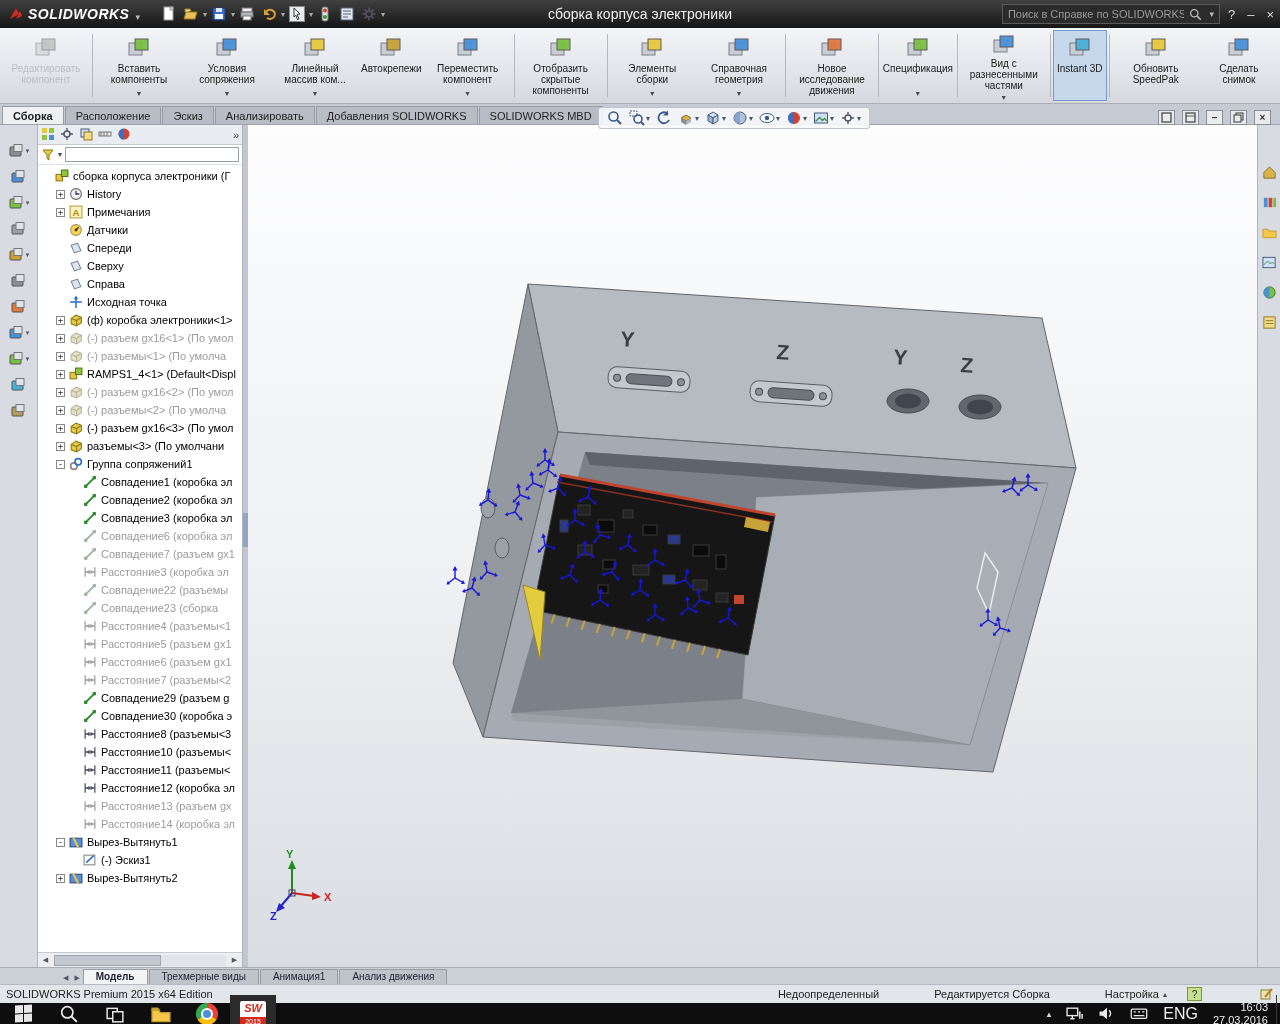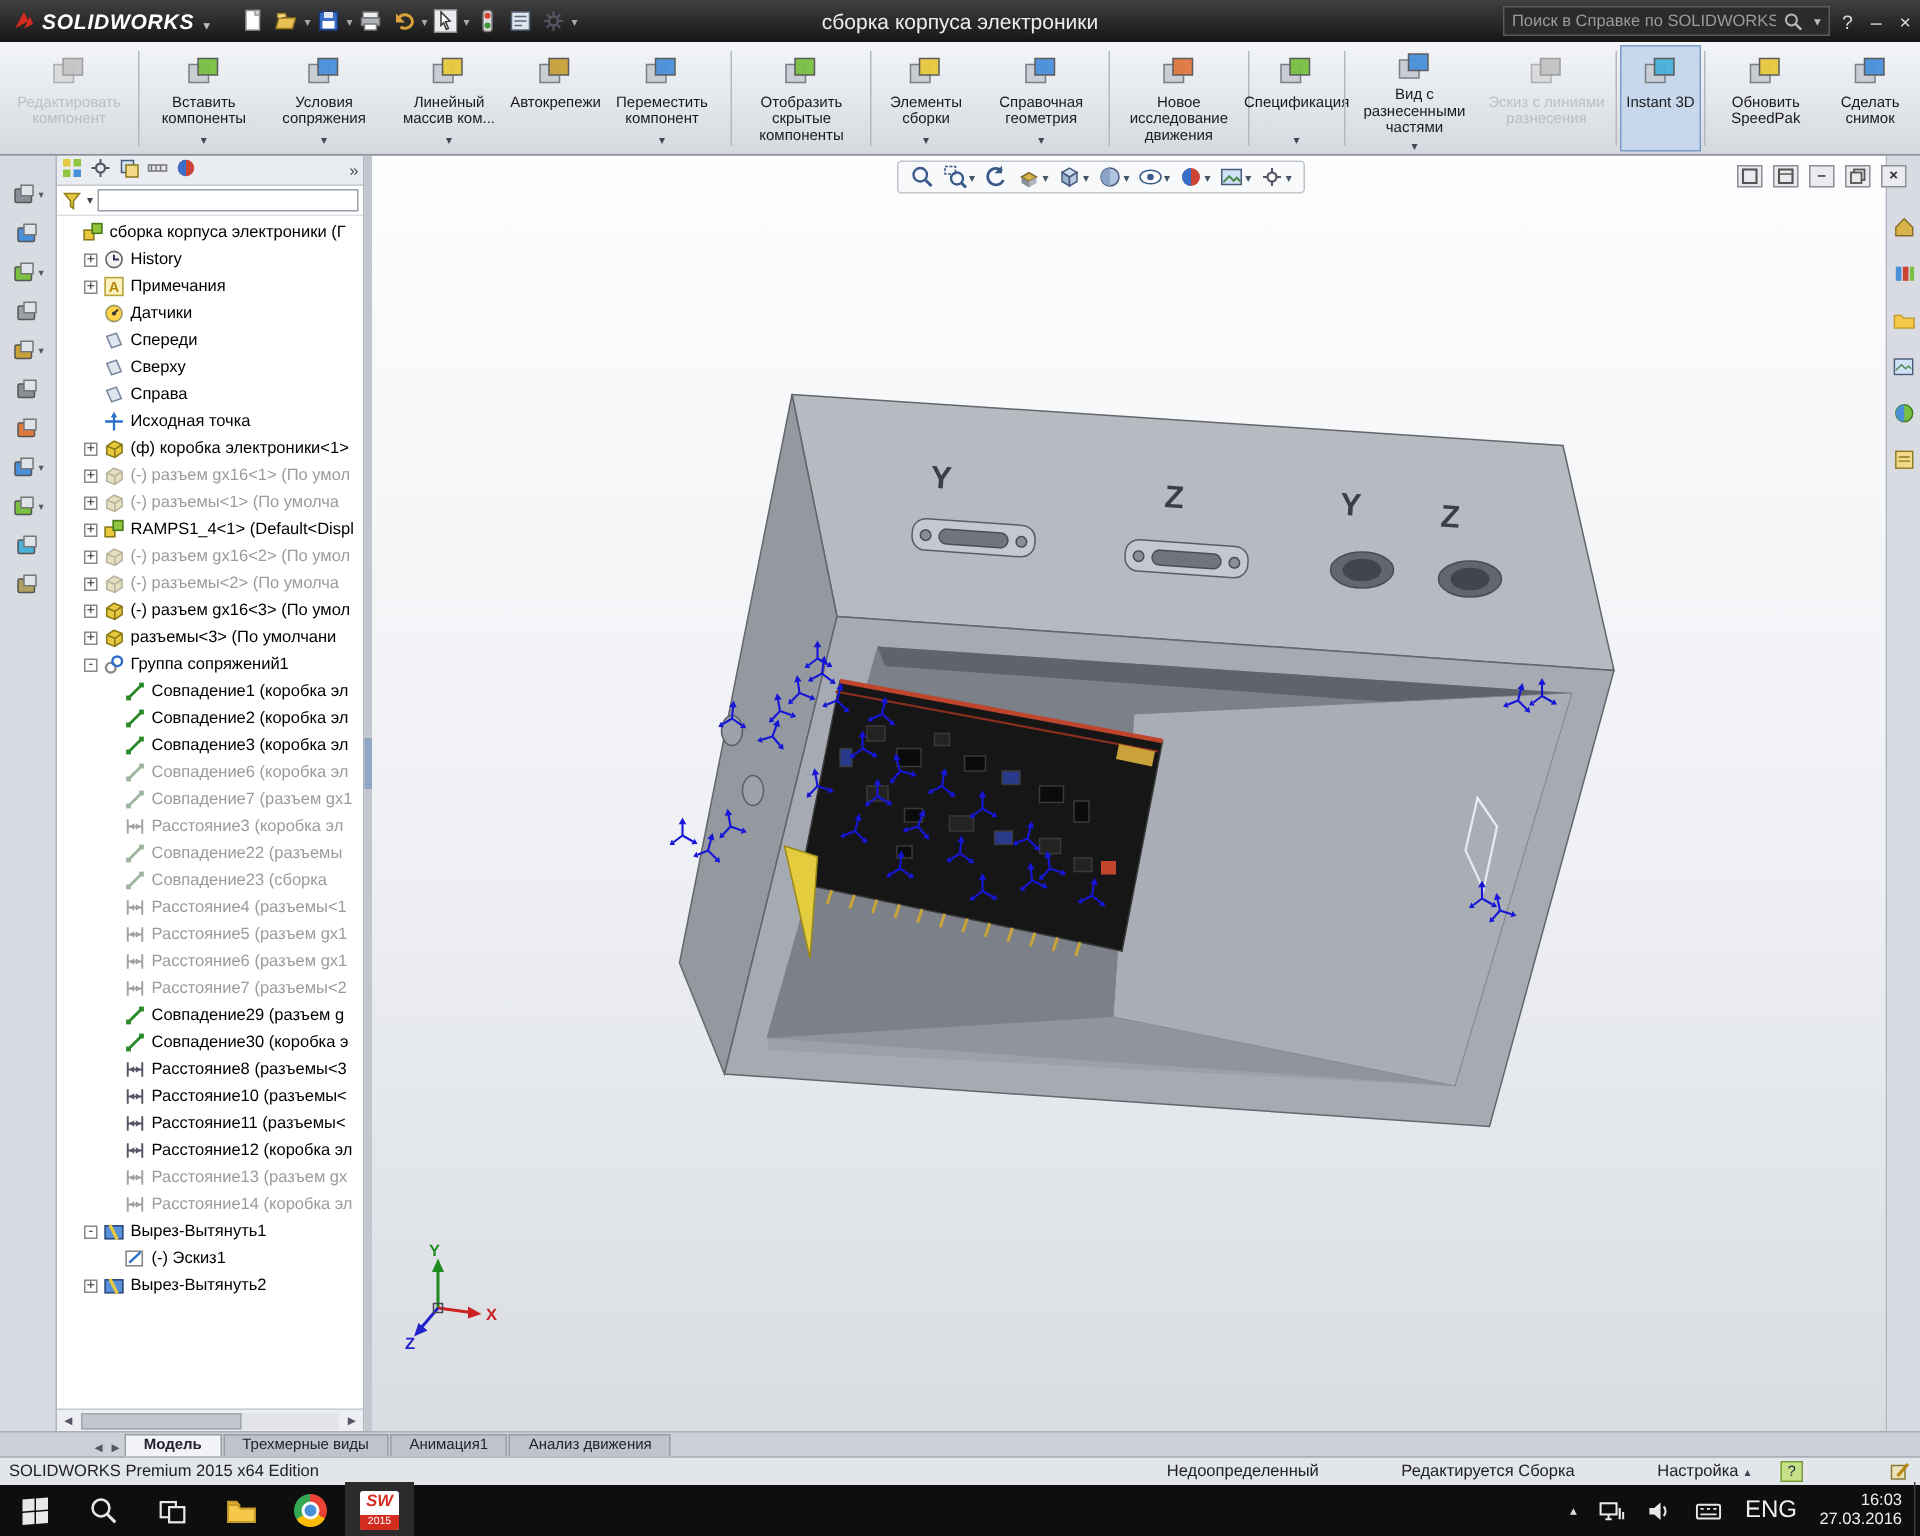--- a/index.html
+++ b/index.html
@@ -79,21 +79,21 @@
   .bt-nav { font-size:7px; color:#556; padding:0 3px 2px; }
   .bt-tab { padding:1px 12px 2px; font-size:10px; background:#bfc3ca; border:1px solid #989ca4; border-bottom:none; margin-right:1px; color:#223; white-space:nowrap; }
   .bt-tab.active { background:#f2f4f7; font-weight:bold; }
 
   .statusbar { height:19px; background:#e2e5ea; border-top:1px solid #b6bac2; display:flex; align-items:center; font-size:11px; color:#222; padding:0 6px; flex:none; }
   .sb-left { flex:1; }
   .sb-item { margin-right:55px; white-space:nowrap; }
   .sb-chev { font-size:8px; color:#445; margin:0 20px 0 4px; }
   .sb-help { width:15px; height:14px; background:#c7e08a; border:1px solid #7a9a3a; text-align:center; font-size:10px; line-height:13px; color:#234; margin-right:58px; }
 
-  .taskbar { height:34px; background:#0e0e0e; display:flex; align-items:center; color:#fff; flex:none; }
+  .taskbar { height:21px; background:#0e0e0e; display:flex; align-items:center; color:#fff; flex:none; }
   .tk-btn { width:46px; height:38px; display:flex; align-items:center; justify-content:center; flex:none; }
   .tk-btn.activeapp { background:#2b2b2b; box-shadow:inset 0 -2px 0 #76b9ed; }
   .win-logo { width:17px; height:17px; display:grid; grid-template-columns:8px 8px; grid-template-rows:8px 8px; gap:1px; transform:skewY(-4deg); }
   .win-logo span { background:#e8e8e8; }
   .chrome-ball { width:22px; height:22px; border-radius:50%; background:conic-gradient(#ea4335 0 33%,#fbbc05 0 66%,#34a853 0); position:relative; }
   .chrome-ball::after { content:""; position:absolute; inset:5px; border-radius:50%; background:#4a90d9; border:2px solid #fff; }
   .sw-tile { width:26px; height:26px; background:#fff; border-radius:2px; overflow:hidden; display:flex; flex-direction:column; }
   .sw-tile .top { flex:1; color:#d42b1f; font-weight:bold; font-style:italic; font-size:11px; line-height:15px; text-align:center; }
   .sw-tile .bot { height:10px; background:#d42b1f; color:#fff; font-size:7px; line-height:10px; text-align:center; }
   .tray { margin-left:auto; display:flex; align-items:center; gap:15px; padding-right:8px; }
@@ -314,29 +314,20 @@
       <div class="rib-btn">
       <span class="ic">
           <svg width="26" height="24" viewBox="0 0 26 24" xmlns="http://www.w3.org/2000/svg">
             <rect x="3" y="7" width="13" height="12" fill="#c9cdd4" stroke="#7a7e86"></rect>
             <rect x="9" y="3" width="13" height="11" fill="#4a90d9" stroke="#555" opacity="0.95"></rect>
           </svg>
         </span>
       <span>Вид с разнесенными частями</span>
       <span class="chev">▾</span>
       </div>
-      <div class="rib-btn disabled">
-      <span class="ic">
-          <svg width="26" height="24" viewBox="0 0 26 24" xmlns="http://www.w3.org/2000/svg">
-            <rect x="3" y="7" width="13" height="12" fill="#c9cdd4" stroke="#7a7e86"></rect>
-            <rect x="9" y="3" width="13" height="11" fill="#9a9ea6" stroke="#555" opacity="0.95"></rect>
-          </svg>
-        </span>
-      <span>Эскиз с линиями разнесения</span>
-      </div>
       <div class="rib-sep"></div>
       <div class="rib-btn active">
       <span class="ic">
           <svg width="26" height="24" viewBox="0 0 26 24" xmlns="http://www.w3.org/2000/svg">
             <rect x="3" y="7" width="13" height="12" fill="#c9cdd4" stroke="#7a7e86"></rect>
             <rect x="9" y="3" width="13" height="11" fill="#4ab0d9" stroke="#555" opacity="0.95"></rect>
           </svg>
         </span>
       <span>Instant 3D</span>
       </div>
@@ -354,20 +345,28 @@
       <span class="ic">
           <svg width="26" height="24" viewBox="0 0 26 24" xmlns="http://www.w3.org/2000/svg">
             <rect x="3" y="7" width="13" height="12" fill="#c9cdd4" stroke="#7a7e86"></rect>
             <rect x="9" y="3" width="13" height="11" fill="#4a90d9" stroke="#555" opacity="0.95"></rect>
           </svg>
         </span>
       <span>Сделать снимок</span>
       </div>
     </div>
 
+  <div class="tabrow" id="tabrow">
+      <div class="cm-tab active">Сборка</div>
+      <div class="cm-tab">Расположение</div>
+      <div class="cm-tab">Эскиз</div>
+      <div class="cm-tab">Анализировать</div>
+      <div class="cm-tab">Добавления SOLIDWORKS</div>
+      <div class="cm-tab">SOLIDWORKS MBD</div>
+    </div>
 
   <div class="headsup" id="headsup">
       <div class="hu-btn">
         <svg width="16" height="16" viewBox="0 0 16 16" xmlns="http://www.w3.org/2000/svg">
           <circle cx="6.5" cy="6.5" r="4.5" fill="none" stroke="#3a5a8a" stroke-width="1.6"></circle>
           <path d="M10 10 L14 14" stroke="#3a5a8a" stroke-width="2"></path>
         </svg>
       </div>
       <div class="hu-btn">
         <svg width="16" height="16" viewBox="0 0 16 16" xmlns="http://www.w3.org/2000/svg">

